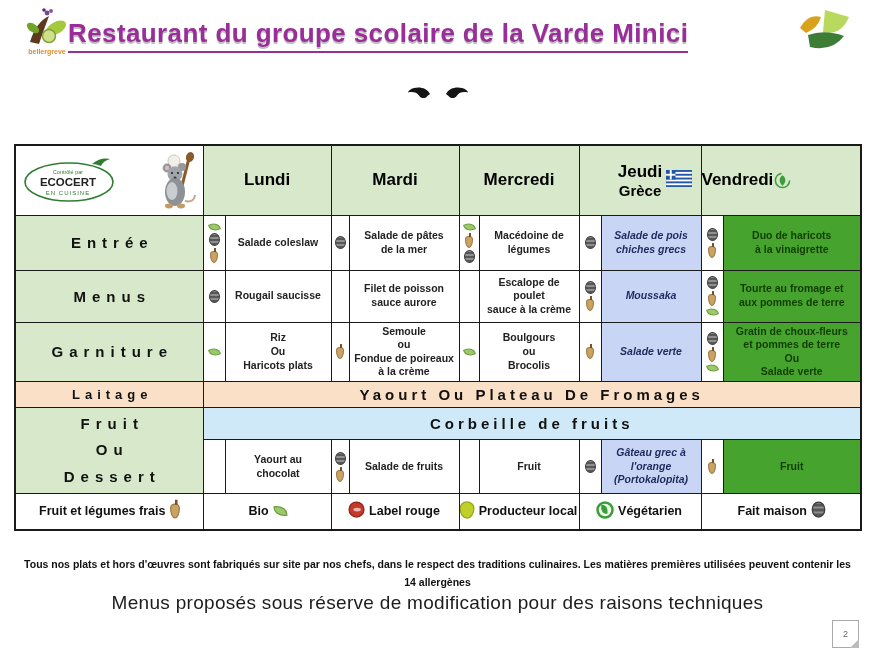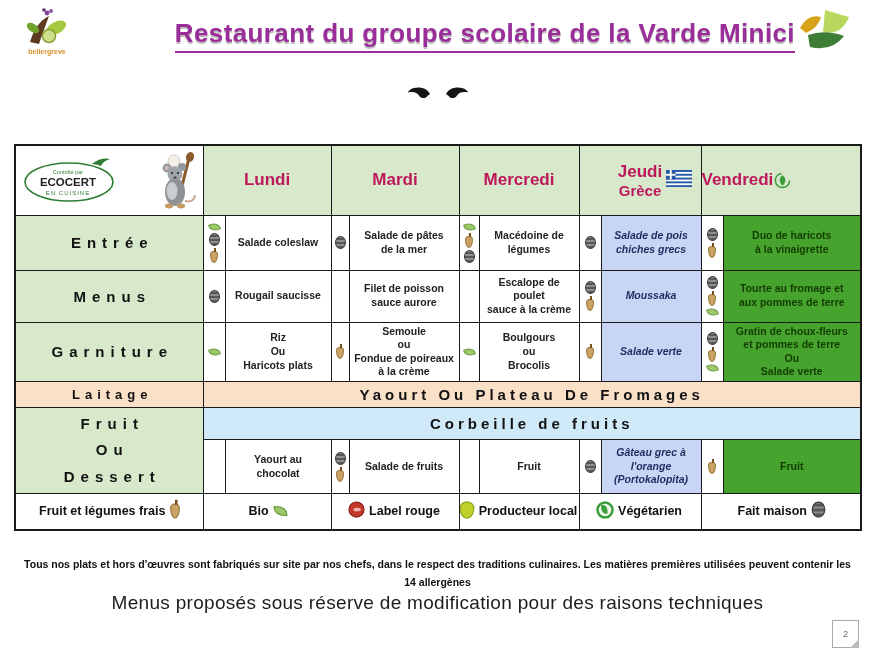--- a/index.html
+++ b/index.html
@@ -12,35 +12,35 @@
   }
   *{box-sizing:border-box;margin:0;padding:0;}
   html,body{width:875px;height:655px;}
   body{
     font-family:"Liberation Sans",sans-serif;
     background:#fff;color:#1a1a1a;position:relative;overflow:hidden;
   }
   
   .logo-left{position:absolute;left:18px;top:6px;}
   .logo-right{position:absolute;right:22px;top:8px;}
-  .title-wrap{position:absolute;left:68px;right:80px;top:18px;text-align:right;}
+  .title-wrap{position:absolute;left:68px;right:80px;top:18px;text-align:left;}
   .main-title{
     display:inline-block;font-size:26px;font-weight:bold;color:var(--title_purple);
     letter-spacing:0.4px;border-bottom:2px solid var(--title_purple);
     padding-bottom:2px;text-shadow:0 2px 0 rgba(110,110,110,0.45);
   }
   .subtitle-wrap{position:absolute;left:0;right:0;top:86px;display:flex;align-items:center;justify-content:center;gap:14px;}
   .subtitle{font-size:17px;font-weight:bold;letter-spacing:7px;color:#111;}
   
   table.menu{
     position:absolute;left:14px;top:144px;width:846px;
     border-collapse:collapse;table-layout:fixed;border:2px solid #1a1a1a;
   }
   table.menu td,table.menu th{border:1px solid #1a1a1a;vertical-align:middle;overflow:hidden;}
-  th.day{background:var(--header_green);font-size:17px;font-weight:bold;text-align:center;color:#be185d;}
+  th.day{background:var(--header_green);font-size:17px;font-weight:bold;text-align:center;color:#000000;}
   th.day .sub{font-size:15px;}
   td.logo-cell{background:#fff;padding:2px;}
   .logo-cell-inner{display:flex;align-items:center;justify-content:space-between;padding:0 4px;}
   td.rlabel{
     background:var(--header_green);font-size:15px;font-weight:bold;letter-spacing:6px;
     text-align:center;color:#111;padding-left:6px;margin-top:8px;
   }
   td.rlabel.multiline{white-space:pre-line;line-height:1.75;}
   td.rlabel.peach{background:var(--laitage_peach);font-size:13px;letter-spacing:5px;}
   td.span-cell{font-size:15px;font-weight:bold;letter-spacing:4px;text-align:center;color:#111;}

